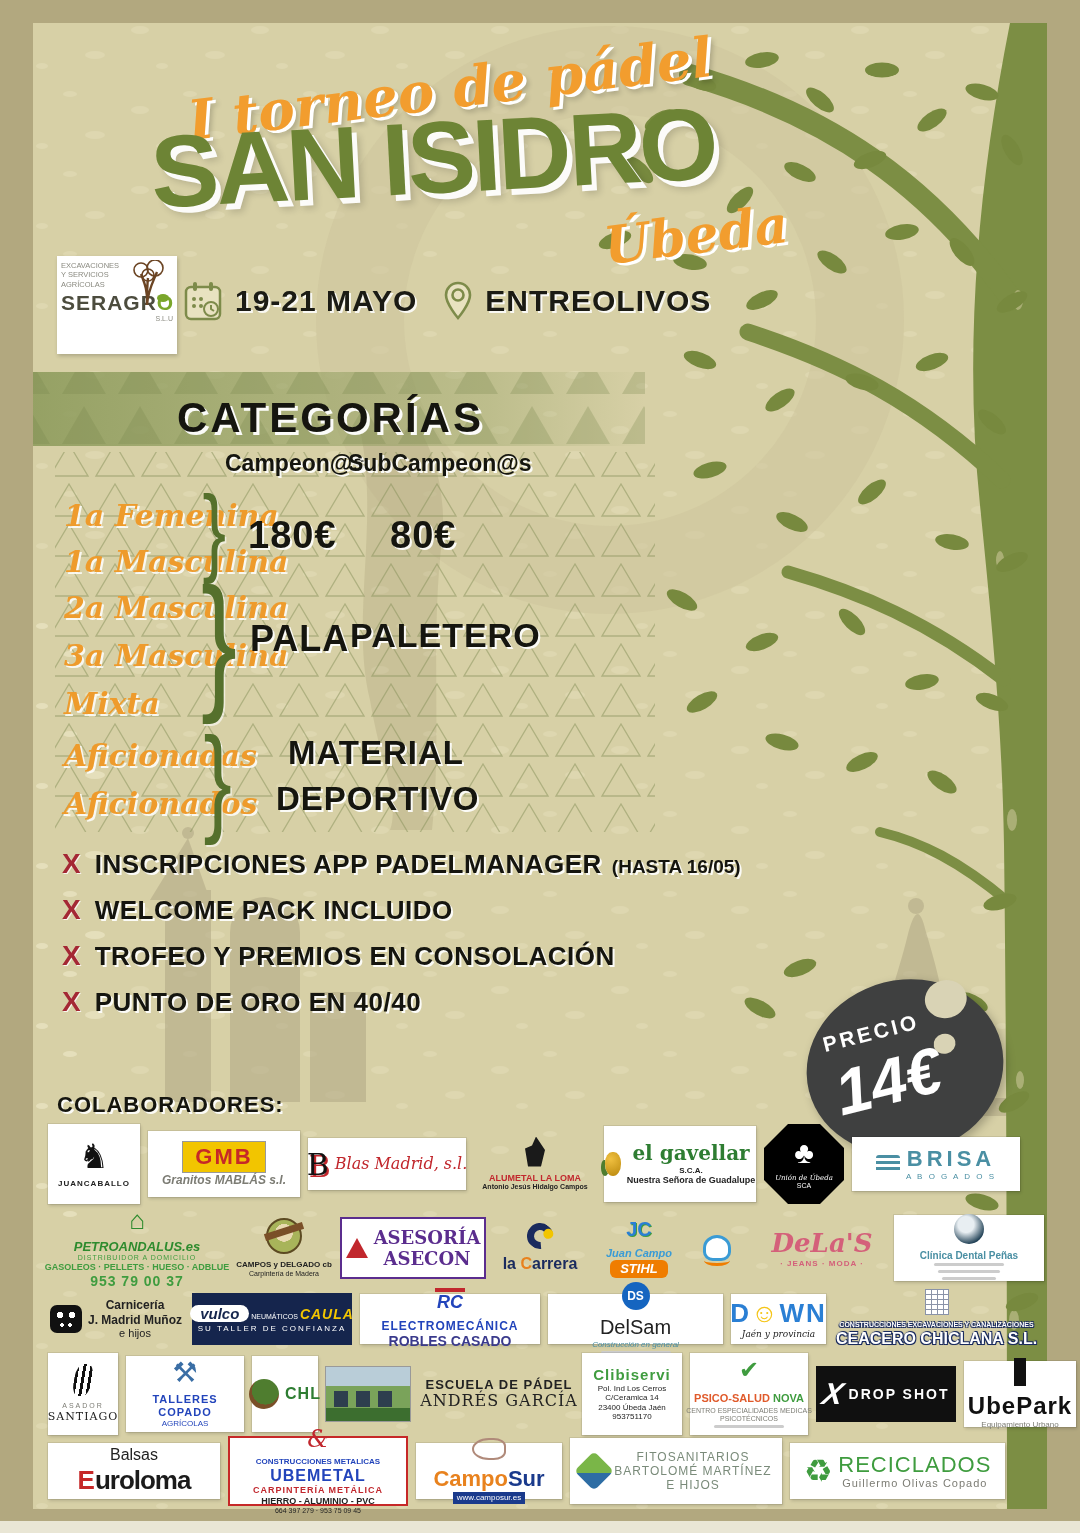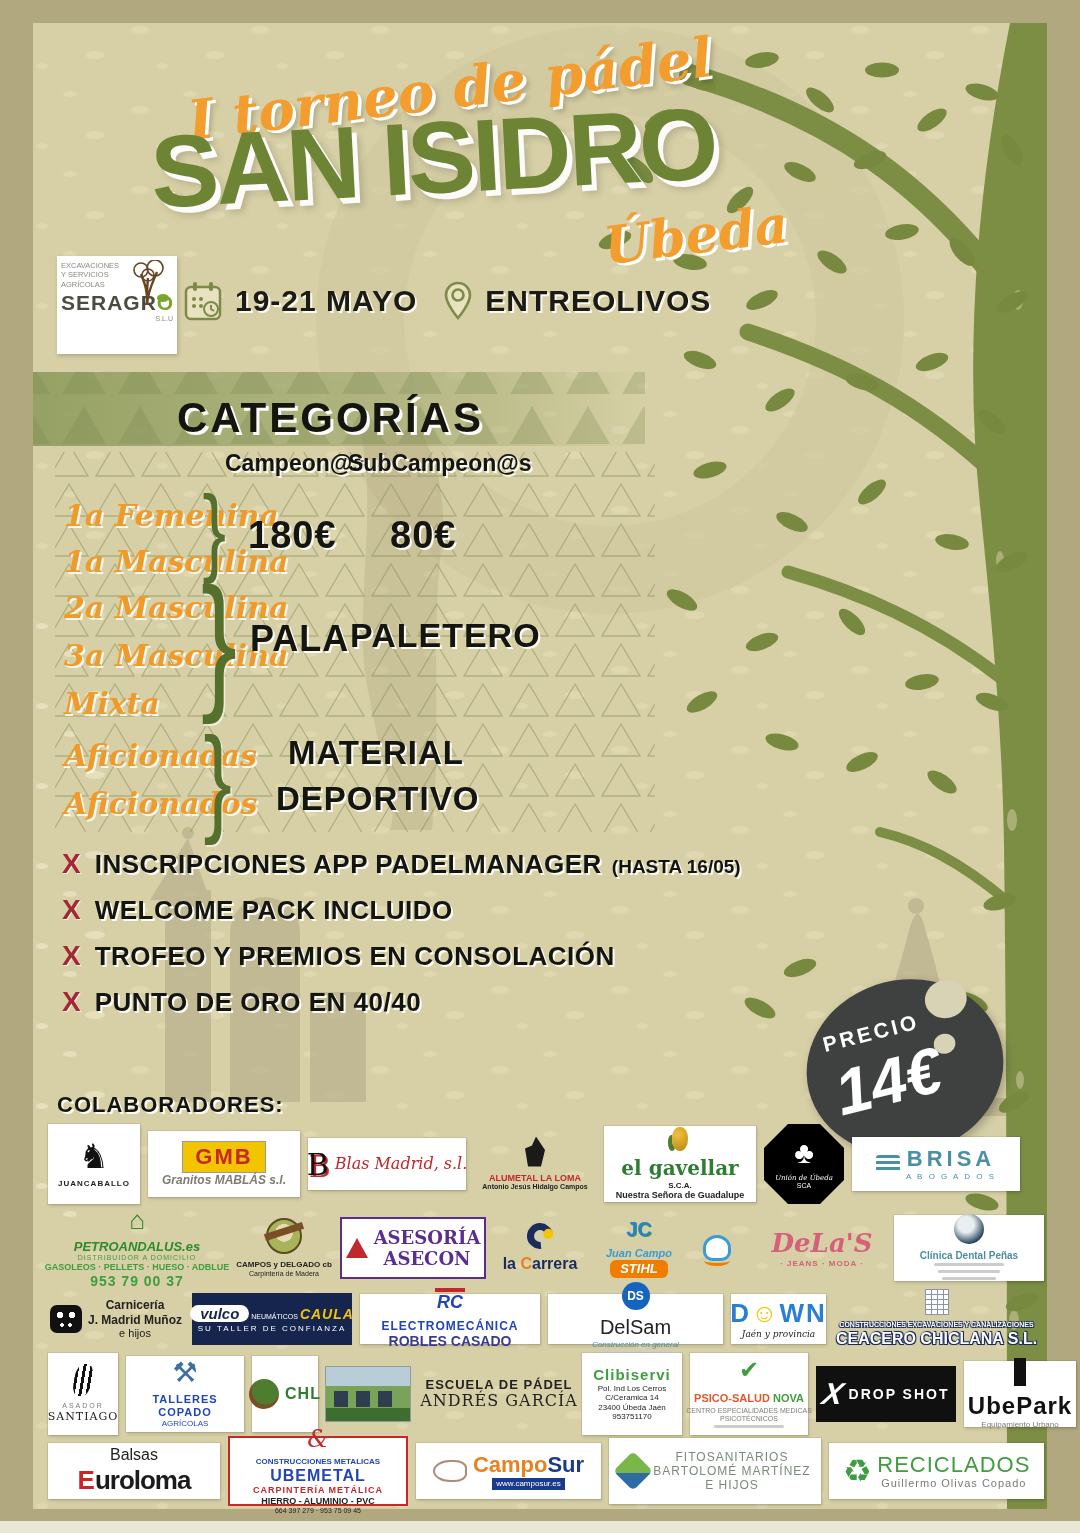--- a/index.html
+++ b/index.html
@@ -373,21 +373,21 @@
             <span class="l f16 it ser c-red">Blas Madrid, s.l.</span>
           </div>
         </div>
         <div class="sp " style="width: 122px; flex-direction: column;">
           <span class="ic ic-blacksmith"></span>
           <div class="sp-lines">
             <span class="l f9 b c-red">ALUMETAL LA LOMA</span>
             <span class="l f7 b c-dark">Antonio Jesús Hidalgo Campos</span>
           </div>
         </div>
-        <div class="sp card" style="width: 152px; height: 76px; flex-direction: column;">
+        <div class="sp card" style="width: 152px; height: 76px; flex-direction: row;">
           <span class="ic ic-olive-bottle"></span>
           <div class="sp-lines">
             <span class="l f20 b ser c-dgreen">el gavellar</span>
             <span class="l f8 b c-dark">S.C.A.</span>
             <span class="l f9 b c-dark">Nuestra Señora de Guadalupe</span>
           </div>
         </div>
         <div class="sp octagon" style="width: 80px; height: 80px; flex-direction: column;">
           <span class="ic ic-oak-tree">♣</span>
           <div class="sp-lines">
@@ -578,21 +578,21 @@
         <div class="sp redborder" style="width: 180px; height: 70px; flex-direction: column;">
           <span class="ic ic-metal-script">&amp;</span>
           <div class="sp-lines">
             <span class="l f8 b c-blue">CONSTRUCCIONES METALICAS</span>
             <span class="l f16 b c-blue ls1">UBEMETAL</span>
             <span class="l f9 b c-red ls1">CARPINTERÍA METÁLICA</span>
             <span class="l f9 b c-dark">HIERRO - ALUMINIO - PVC</span>
             <span class="l f7 c-dark">664 397 279 · 953 75 09 45</span>
           </div>
         </div>
-        <div class="sp card" style="width: 185px; height: 56px; flex-direction: row;">
+        <div class="sp card" style="width: 146px; height: 56px; flex-direction: column;">
           <span class="ic ic-tractor-sketch"></span>
           <div class="sp-lines">
             <span class="l"><span class="lp csA">Campo</span><span class="lp csB">Sur</span></span>
             <span class="l urlbox">www.camposur.es</span>
           </div>
         </div>
         <div class="sp card" style="width: 212px; height: 66px;">
           <span class="ic ic-field-diamond"></span>
           <div class="sp-lines">
             <span class="l f12 c-steel ls1">FITOSANITARIOS</span>

